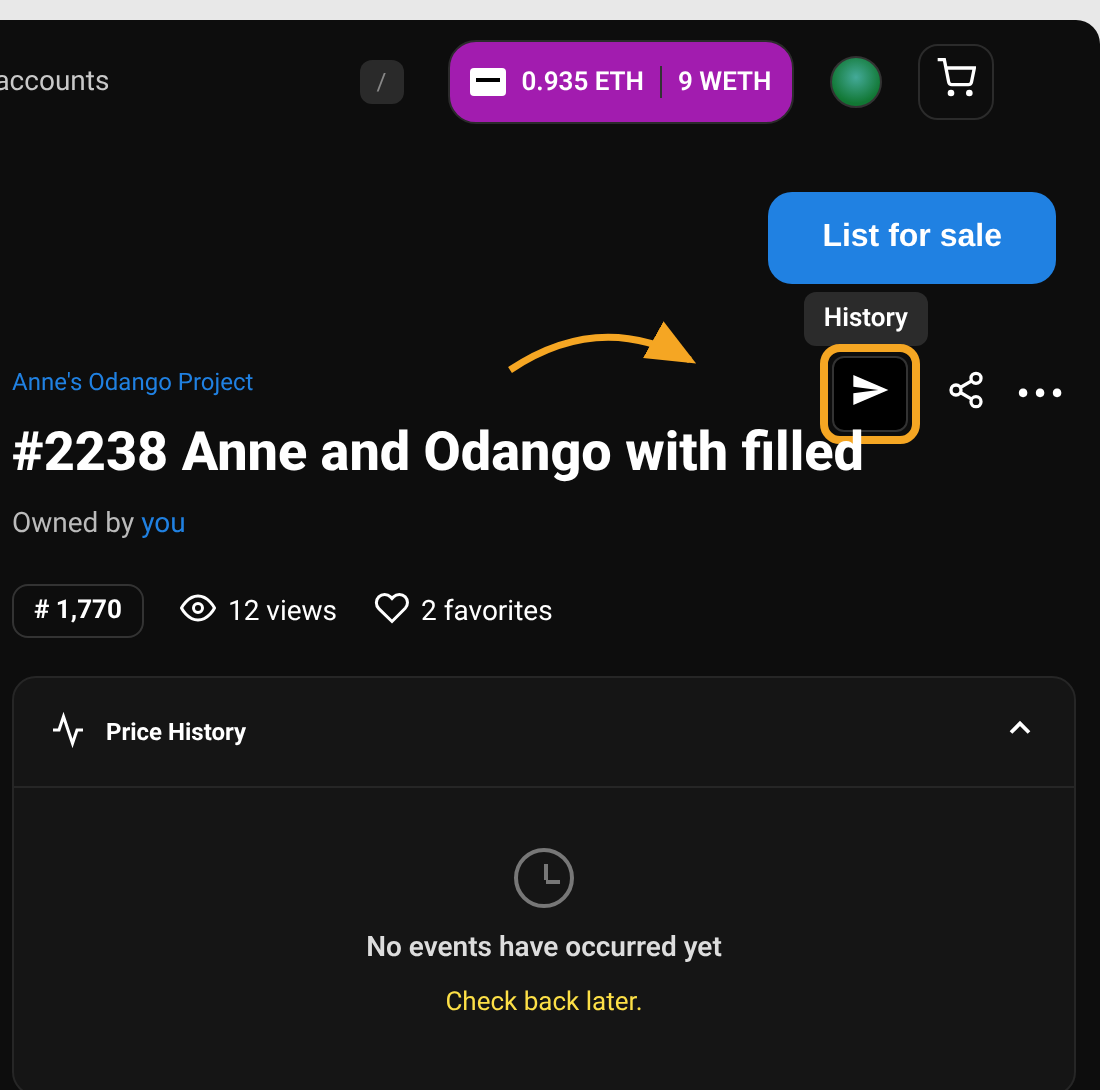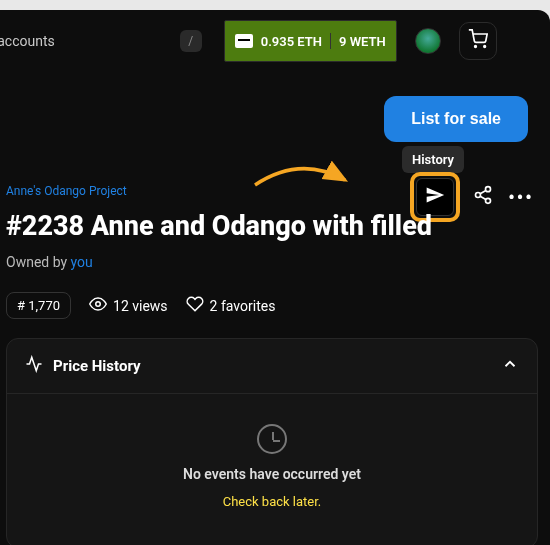--- a/index.html
+++ b/index.html
@@ -41,23 +41,23 @@
       display: flex;
       align-items: center;
       justify-content: center;
       font-size: 12px;
       margin-left: 115px;
     }
     .wallet-pill {
       display: flex;
       align-items: center;
       gap: 8px;
-      background: #4d7c0f;
+      background: #a21caf;
       border: 1px solid #2b2b2b;
-      border-radius: 2px;
+      border-radius: 14px;
       padding: 12px 10px;
       margin-left: 12px;
     }
     .wallet-icon {
       width: 18px;
       height: 14px;
       background: #fff;
       border-radius: 2px;
       position: relative;
     }
@@ -200,21 +200,21 @@
       display: flex;
       align-items: center;
       gap: 18px;
     }
     .rank-pill {
       border: 1px solid #333;
       border-radius: 8px;
       padding: 5px 10px;
       color: #fff;
       font-size: 13px;
-      font-weight: 400;
+      font-weight: 700;
     }
     .stat-item {
       display: flex;
       align-items: center;
       gap: 6px;
       color: #fff;
       font-size: 14px;
     }
     .stat-item svg { width: 18px; height: 18px; }
     
@@ -235,21 +235,21 @@
       justify-content: space-between;
       padding: 16px 18px;
       border-bottom: 1px solid #262626;
     }
     .panel-header-left {
       display: flex;
       align-items: center;
       gap: 10px;
       color: #fff;
       font-weight: 700;
-      font-size: 15px;
+      font-size: 12px;
     }
     .panel-header svg { width: 18px; height: 18px; }
     .chevron { color: #fff; }
     .panel-body {
       display: flex;
       flex-direction: column;
       align-items: center;
       justify-content: center;
       padding: 30px 0 20px;
       gap: 12px;

